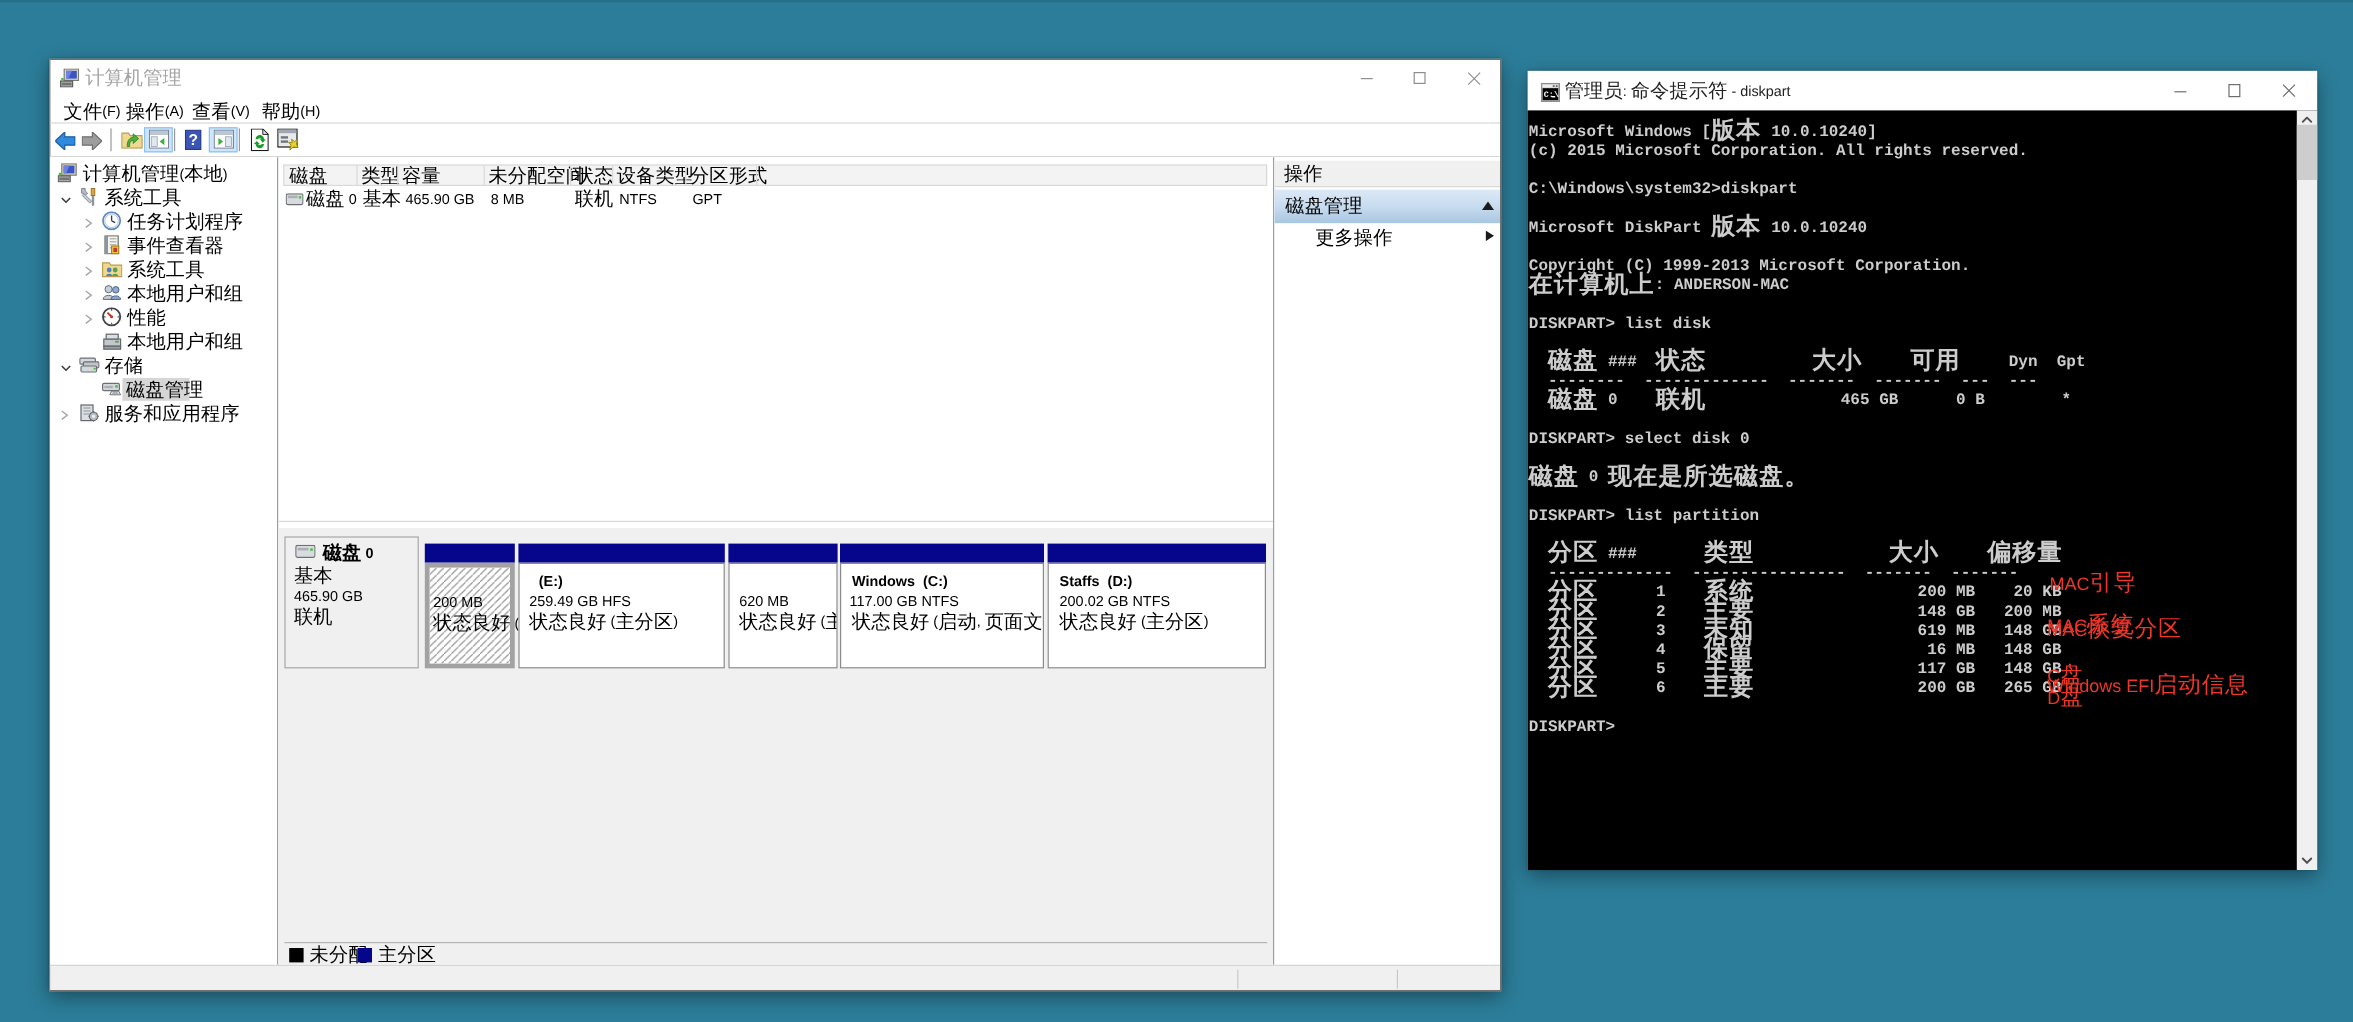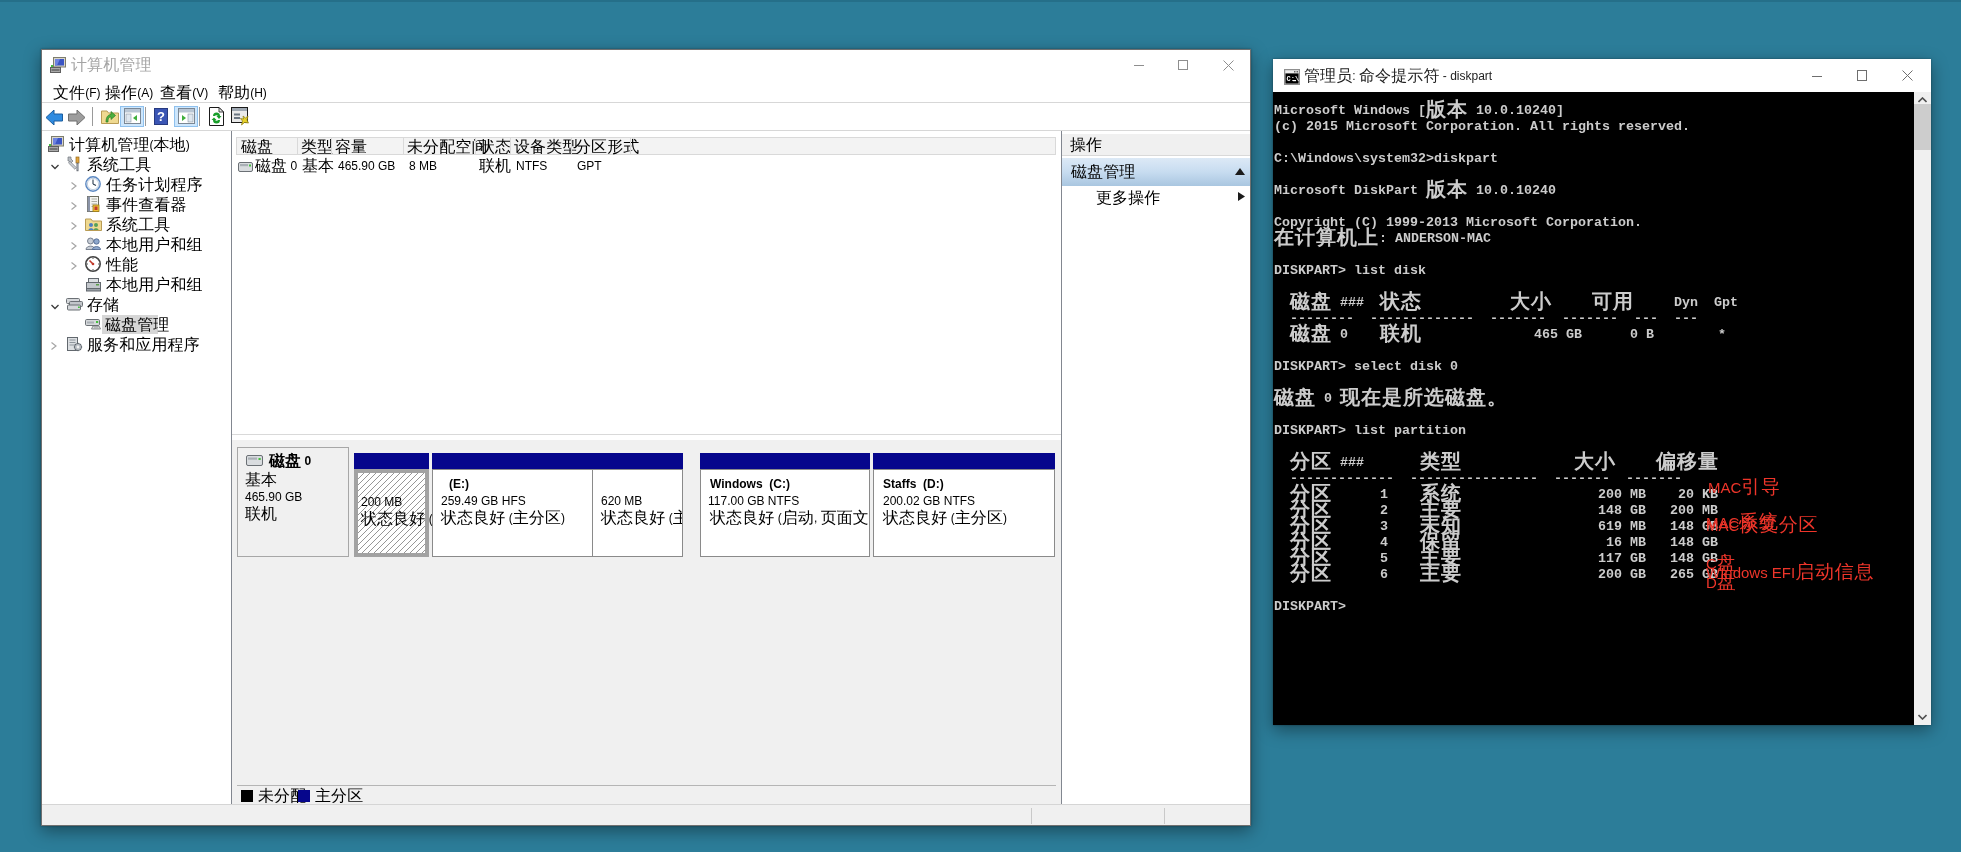--- a/index.html
+++ b/index.html
@@ -269,21 +269,21 @@
           </div>
         </div>
         <div class="abs" style="left:200px;top:13px;width:172px;height:104px">
           <div class="abs" style="left:0;top:0;width:172px;height:16px;background:#06068c"></div>
           <div class="abs" style="left:0;top:16px;width:172px;height:88px;border:1px solid #8a8a8a;background:#fff">
             <div class="abs t12" style="left:16px;top:7px;font-weight:bold">(E:)</div>
             <div class="abs t12" style="left:8px;top:24px">259.49 GB HFS</div>
             <div class="abs t12" style="left:8px;top:41px"><span class="cj">状态良好</span> (<span class="cj">主分区</span>)</div>
           </div>
         </div>
-        <div class="abs" style="left:360px;top:13px;width:91px;height:96px">
+        <div class="abs" style="left:375px;top:13px;width:91px;height:96px">
           <div class="abs" style="left:0;top:0;width:91px;height:16px;background:#06068c"></div>
           <div class="abs" style="left:0;top:16px;width:91px;height:88px;border:1px solid #8a8a8a;background:#fff;overflow:hidden">
             <div class="abs t12" style="left:8px;top:24px">620 MB</div>
             <div class="abs t12" style="left:8px;top:41px"><span class="cj">状态良好</span> (<span class="cj">主分</span></div>
           </div>
         </div>
         <div class="abs" style="left:468px;top:13px;width:170px;height:104px">
           <div class="abs" style="left:0;top:0;width:170px;height:16px;background:#06068c"></div>
           <div class="abs" style="left:0;top:16px;width:170px;height:88px;border:1px solid #8a8a8a;background:#fff;overflow:hidden">
             <div class="abs t12" style="left:9px;top:7px;font-weight:bold">Windows  (C:)</div>

